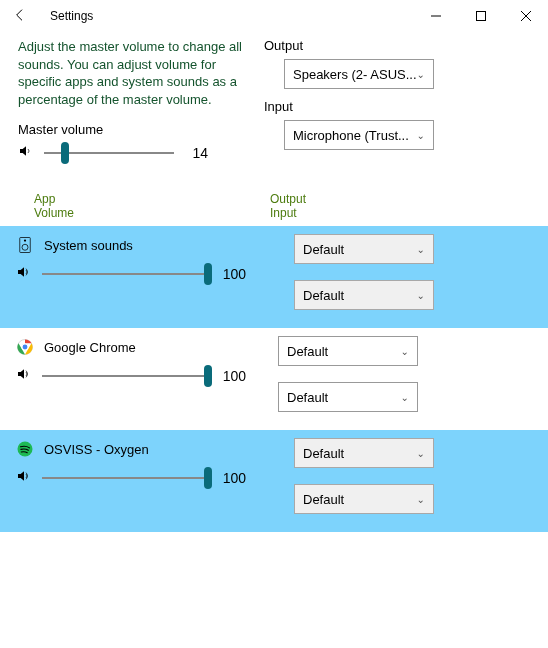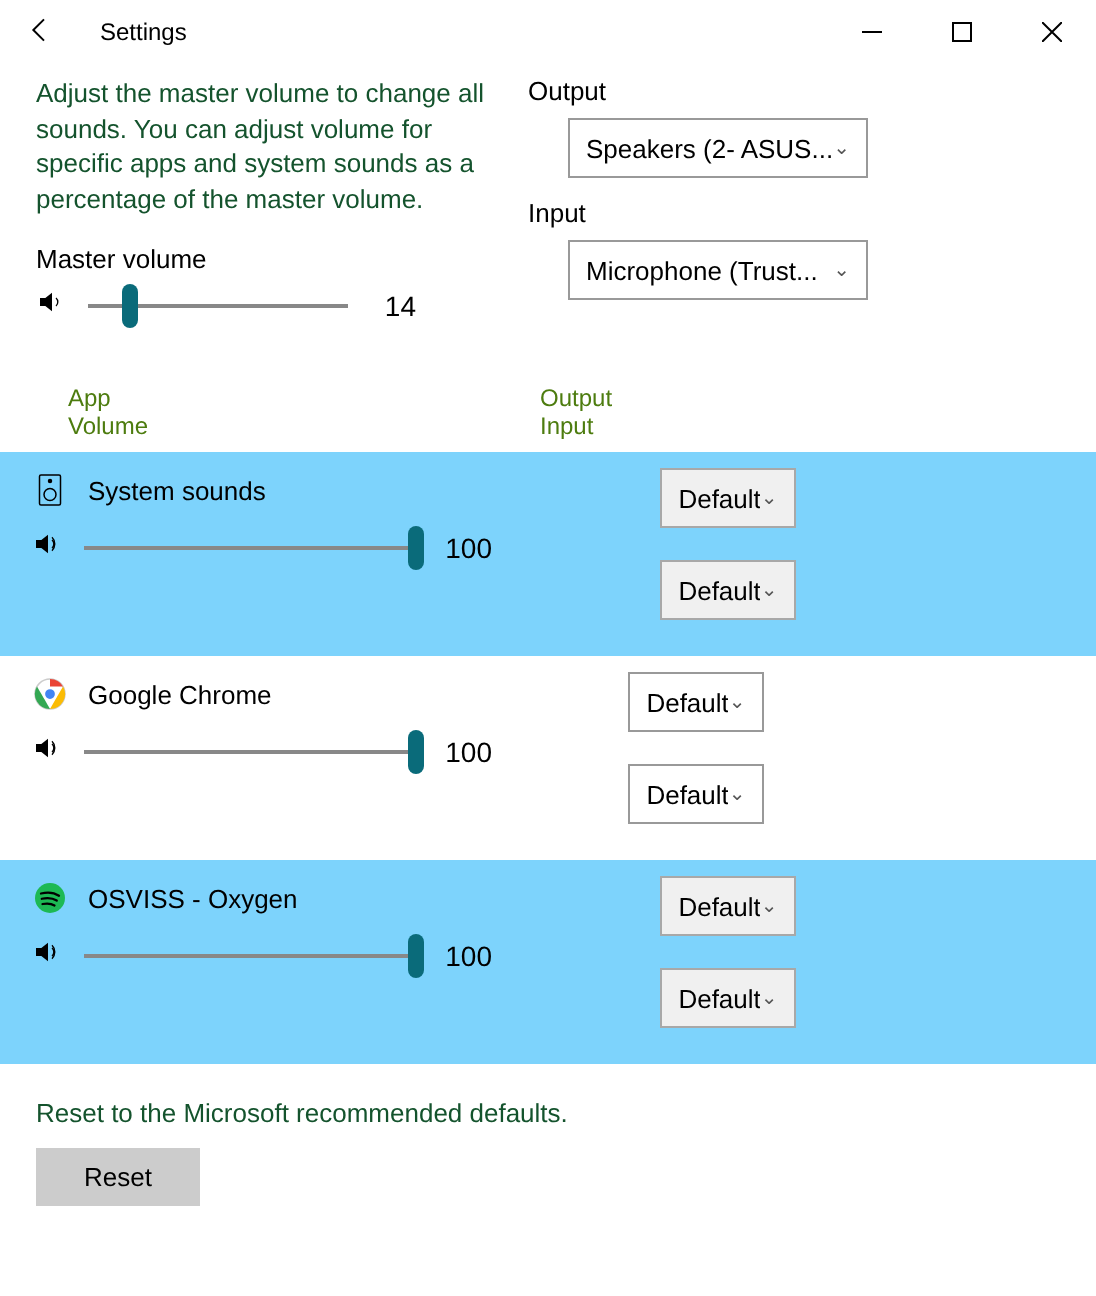--- a/index.html
+++ b/index.html
@@ -30,21 +30,21 @@
   .colhead { display: flex; font-size: 12px; color: #4d7c0f; padding: 0 0 6px 16px; }
   .colhead .c1 { width: 236px; }
   .colhead .c2 { width: 160px; }
   .app-list { margin: 0 -18px; }
   .app-row { display: flex; align-items: stretch; padding: 8px 18px 8px 16px; min-height: 74px; }
   .app-row.shade { background: #7dd3fc; gap: 16px; }
   .app-left { width: 242px; padding-top: 2px; }
   .app-title { display: flex; align-items: center; gap: 10px; font-size: 13px; margin-bottom: 10px; }
   .app-title .icon { width: 18px; height: 18px; }
   .app-vol { display: flex; align-items: center; gap: 10px; }
-  .app-right { width: 160px; display: flex; flex-direction: column; gap: 6px; align-items: center; }
+  .app-right { width: 160px; display: flex; flex-direction: column; gap: 6px; }
   .reset-area { padding-top: 16px; }
   .reset-btn { background: #ccc; border: none; padding: 7px 24px; font-size: 13px; cursor: pointer; }
   .sel-text { white-space: nowrap; overflow: hidden; text-overflow: ellipsis; }
 </style>
 </head>
 <body>
 
 <div class="titlebar">
   <div class="back">
     <svg class="icon" viewBox="0 0 24 24" width="16" height="16">
@@ -211,17 +211,13 @@
           </div>
         <div class="select alt">
             <span class="sel-text">Default</span>
             <span class="chev">⌄</span>
           </div>
       </div>
     </div>
 
   </div>
 
-  <div class="reset-area">
-    <p class="desc" style="margin-bottom:8px">Reset to the Microsoft recommended defaults.</p>
-    <button class="reset-btn">Reset</button>
-  </div>
 </div>
 
 </body></html>

